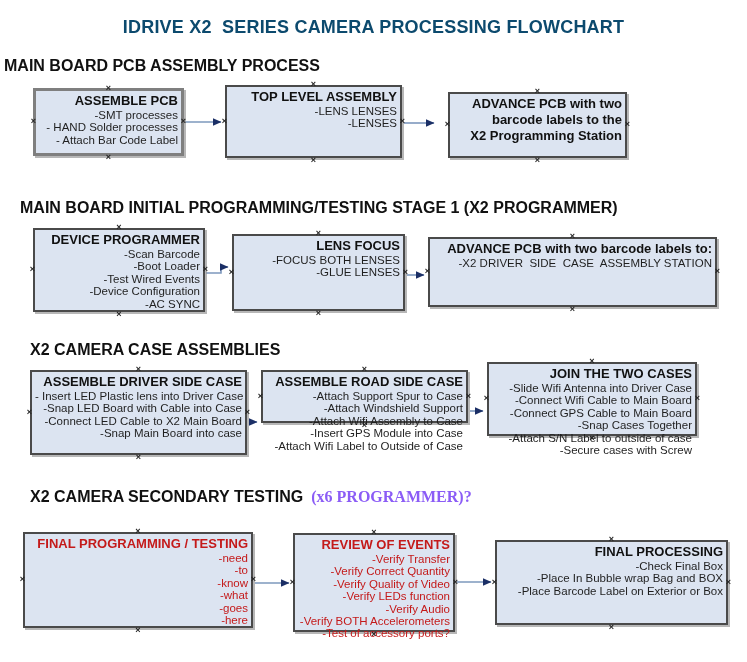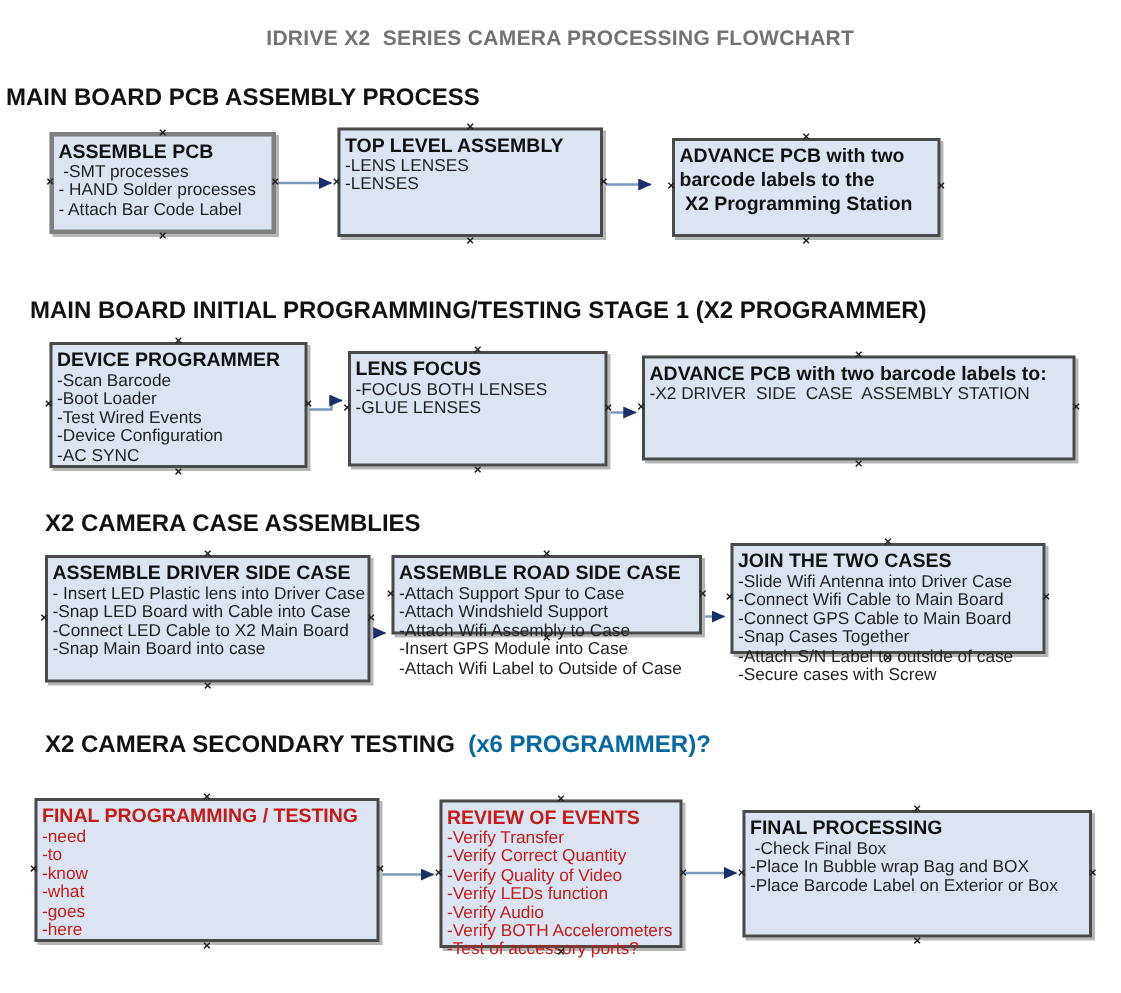--- a/index.html
+++ b/index.html
@@ -2,30 +2,30 @@
 <html><head>
 <meta charset="utf-8">
 <style>
   html,body{margin:0;padding:0;background:#ffffff;}
   #canvas{
     position:relative;width:747px;height:662px;background:#ffffff;
     font-family:"Liberation Sans","DejaVu Sans",sans-serif;color:#1a1a1a;overflow:hidden;
   }
   .chart-title{
     position:absolute;left:0;top:17px;width:747px;text-align:center;
-    font-size:14px;font-weight:bold;color:#737373;white-space:pre;letter-spacing:0.2px;
+    font-size:18px;font-weight:bold;color:#0c4a6e;white-space:pre;letter-spacing:0.2px;
   }
   .section-heading{
     position:absolute;font-size:16px;font-weight:bold;color:#111;white-space:pre;
   }
-  .section-heading .red-part{color:#0369a1;}
+  .section-heading .red-part{color:#8b5cf6;font-family:Liberation Serif, serif;}
   .box{
     position:absolute;background:#dce4f1;border:2px solid #4a4a4a;
     box-shadow:2px 2px 0 rgba(145,145,145,.65);
-    padding:2px 3px;box-sizing:border-box;overflow:visible;
+    padding:2px 3px;box-sizing:border-box;overflow:visible;text-align:right;
   }
   .box.light-border{border:3px solid #7f7f7f;}
   .box-title{font-size:13px;font-weight:bold;line-height:16px;white-space:pre;color:#111;}
   .box-line{font-size:11.5px;line-height:12.4px;white-space:pre;color:#1f1f1f;}
   .red-box .box-title,.red-box .box-line{color:#c41a1a;}
   .cp{position:absolute;font-size:9px;font-weight:bold;color:#222;line-height:6px;width:7px;height:7px;text-align:center;}
   .cp::before{content:"\00d7";}
   .cp-t{top:-6px;left:50%;transform:translateX(-50%);}
   .cp-b{bottom:-8px;left:50%;transform:translateX(-50%);}
   .cp-l{left:-6px;top:50%;transform:translateY(-60%);}

